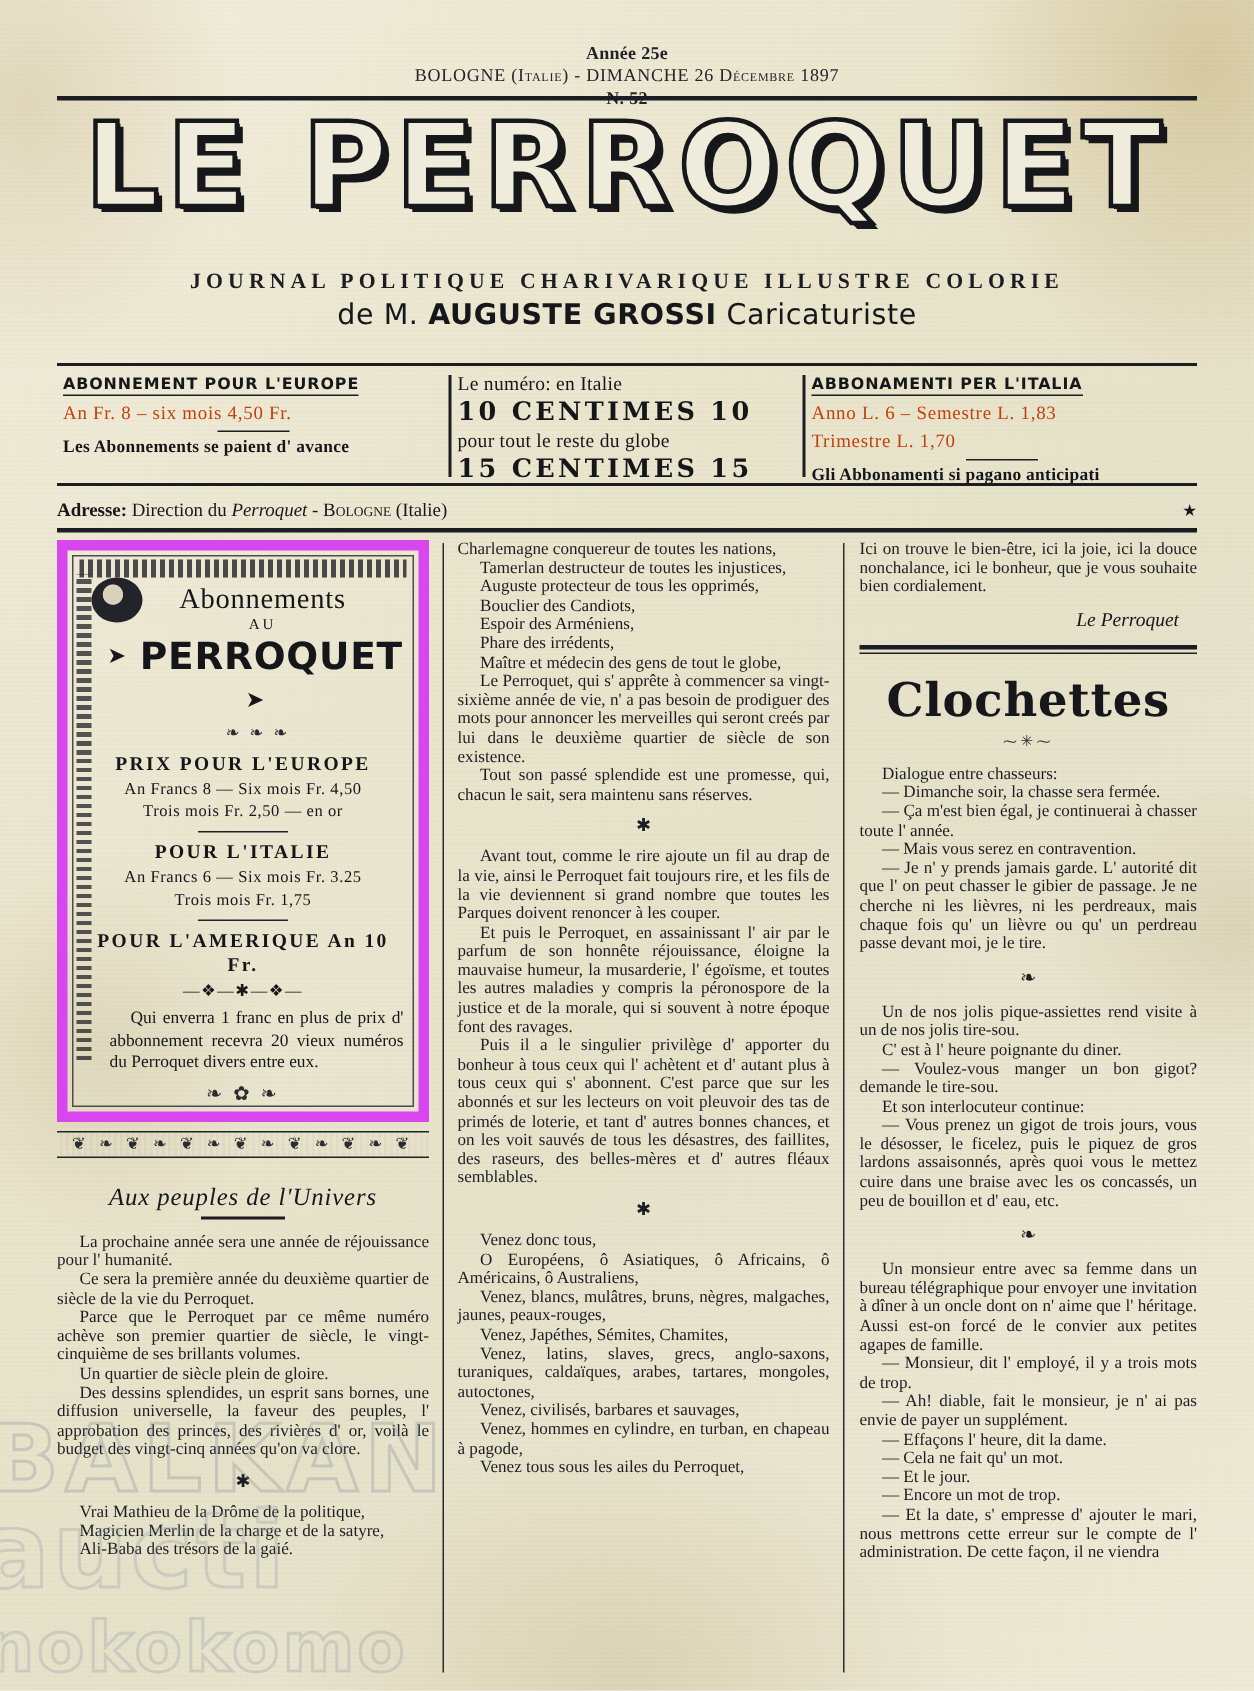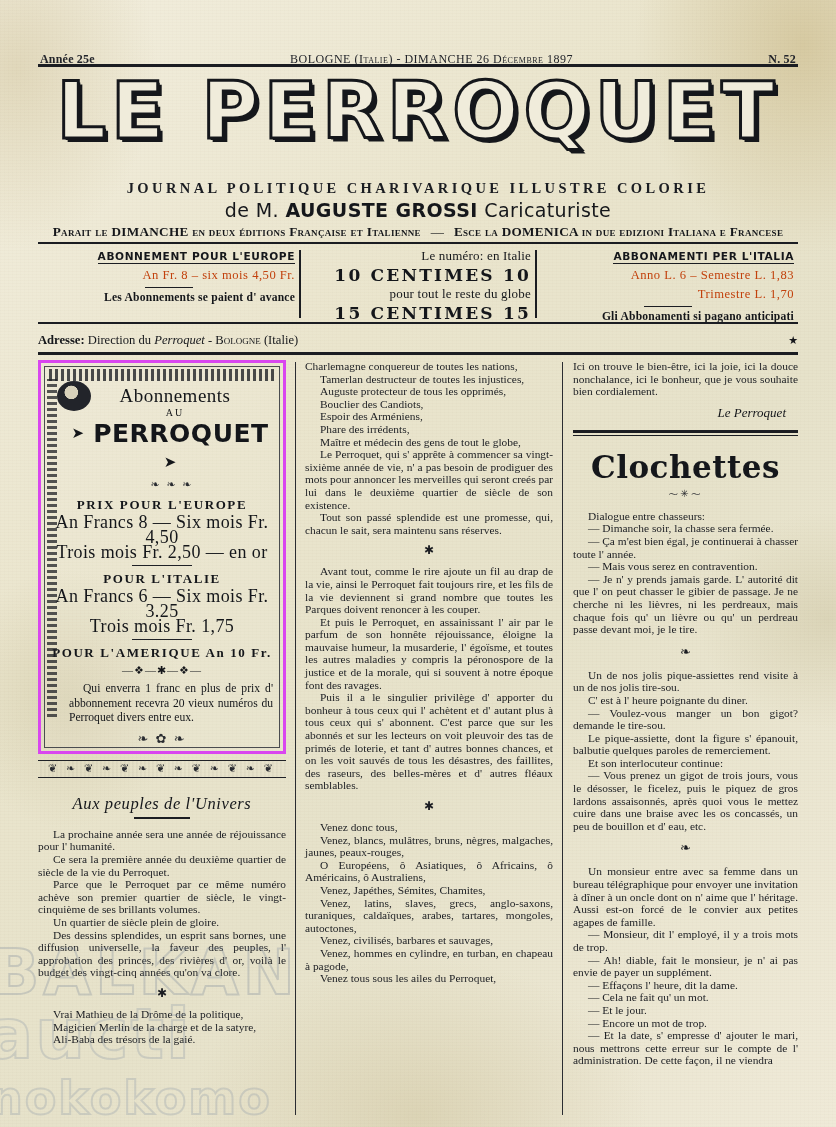--- a/index.html
+++ b/index.html
@@ -25,23 +25,23 @@
   .grain{
     position:absolute;inset:0;opacity:.22;mix-blend-mode:multiply;pointer-events:none;
     background-image:
       repeating-linear-gradient(0deg, rgba(140,130,95,.10) 0 1px, rgba(0,0,0,0) 1px 3px),
       repeating-linear-gradient(90deg, rgba(140,130,95,.07) 0 1px, rgba(0,0,0,0) 1px 4px);
   }
   .sheet{position:absolute;inset:0;padding:0;}
 
   
   .topline{
-    position:absolute;left:40px;right:40px;top:52px;
-    display:flex;justify-content:space-between;align-items:flex-end;
-    font-size:11.5px;letter-spacing:.2px;color:#22242a;
+    position:absolute;left:40px;right:40px;top:28px;
+    display:flex;justify-content:space-between;align-items:center;
+    font-size:11.5px;letter-spacing:.2px;color:#22242a;flex-direction:column;
   }
   .topline .mid{font-variant:small-caps;letter-spacing:.5px;font-size:12px;}
   .topline .left,.topline .right{font-weight:bold;font-size:12px;}
   .rule-top{position:absolute;left:38px;right:38px;top:64px;height:3px;background:#1b1d22;}
 
   .logo{
     position:absolute;left:0;right:0;top:74px;text-align:center;
     font-family:"DejaVu Sans", sans-serif;
     font-weight:bold;
     font-size:78px;
@@ -66,21 +66,21 @@
     font-size:13.2px;color:#15171b;
   }
   .subtitle3 .sc{font-variant:small-caps;font-weight:bold;letter-spacing:.3px;}
   .rule-sub{position:absolute;left:38px;right:38px;top:242px;height:2px;background:#1b1d22;}
 
   
   .substrip{
     position:absolute;left:38px;right:38px;top:248px;height:72px;
     display:flex;align-items:stretch;
   }
-  .subcol{flex:1;text-align:right;padding:0 4px;position:relative;}
+  .subcol{flex:1;text-align:left;padding:0 4px;position:relative;}
   .subcol.mid{flex:0 0 226px;}
   .vrule{width:0;border-left:2px solid #1b1d22;margin:2px 0;}
   .subhead{
     font-family:"DejaVu Sans", sans-serif;
     font-size:10.6px;font-weight:bold;letter-spacing:.6px;color:#15171b;
     margin-top:2px;
   }
   .subhead-u{display:inline-block;border-bottom:1px solid #1b1d22;padding-bottom:1px;}
   .subline{font-size:12.6px;letter-spacing:.5px;margin-top:4px;color:#c2410c;}
   .subsep{width:48px;height:1px;background:#1b1d22;margin:4px auto 3px;}
@@ -113,21 +113,21 @@
   .col.c1{flex:0 0 248px;padding-right:9px;}
   .col.c2{flex:0 0 248px;padding:0 9px;}
   .col.c3{flex:1;padding-left:10px;}
   .colrule{flex:0 0 0;border-left:1px solid #2a2c31;margin:2px 0;}
 
   p{margin:0;text-indent:15px;font-size:11.4px;line-height:12.6px;text-align:justify;color:#1b1d22;}
   p.noind{text-indent:0;}
 
   
   .adbox{
-    position:relative;border:3px solid #d946ef;padding:6px 8px 4px;
+    position:relative;border:7px solid #d946ef;padding:6px 8px 4px;
     background:rgba(255,255,255,.07);
   }
   .adbox::before{
     content:"";position:absolute;left:3px;right:3px;top:3px;bottom:3px;
     border:1px solid #4a4c50;pointer-events:none;
   }
   .orn-top{
     height:12px;
     background:repeating-linear-gradient(90deg,#1f2126 0 3px, transparent 3px 6px);
     opacity:.8;margin-bottom:2px;
@@ -144,21 +144,21 @@
   .ad-title1{text-align:center;font-size:19px;letter-spacing:.5px;margin-left:26px;margin-top:4px;}
   .ad-au{text-align:center;font-size:10px;letter-spacing:2px;margin-left:26px;}
   .ad-title2{
     text-align:center;
     font-family:"DejaVu Sans", sans-serif;
     font-size:25px;font-weight:bold;letter-spacing:.5px;margin-left:16px;margin-top:1px;
   }
   .ad-title2 .wing{font-size:15px;vertical-align:4px;letter-spacing:0;}
   .ad-flourish{text-align:center;font-size:11px;letter-spacing:2px;margin:1px 0 6px 20px;color:#2a2c31;}
   .ad-h{text-align:center;font-size:13px;font-weight:bold;letter-spacing:1.6px;margin:5px 0 2px;}
-  .ad-l{text-align:center;font-size:18px;letter-spacing:.4px;line-height:15px;}
+  .ad-l{text-align:center;font-size:11px;letter-spacing:.4px;line-height:15px;}
   .ad-sep{width:60px;height:1px;background:#1f2126;margin:5px auto;}
   .ad-sep2{text-align:center;font-size:11px;letter-spacing:1px;margin:3px 0 5px;}
   .ad-p{font-size:11.6px;line-height:14.6px;text-indent:14px;text-align:justify;margin:4px 2px 0 20px;}
   .ad-bottom-orn{text-align:center;font-size:13px;letter-spacing:2px;margin-top:5px;color:#2a2c31;}
   .band{
     height:16px;margin-top:6px;border-top:1px solid #1f2126;border-bottom:1px solid #1f2126;
     background:repeating-linear-gradient(90deg, transparent 0 2px, #30323608 2px 4px);
     display:flex;align-items:center;justify-content:center;
     font-size:11px;letter-spacing:3px;color:#2a2c31;overflow:hidden;
   }
@@ -218,25 +218,20 @@
   <div class="rule-top"></div>
 
   <div class="logo">LE PERROQUET</div>
 
   <div class="subtitle1">JOURNAL POLITIQUE CHARIVARIQUE ILLUSTRE COLORIE</div>
 
   <div class="subtitle2">
     <span>de M. </span><b>AUGUSTE GROSSI</b><span> Caricaturiste</span>
   </div>
 
-  <div class="subtitle3">
-    <span class="sc">Parait le DIMANCHE en deux éditions Française et Italienne</span>
-    &nbsp;&nbsp;<span>—</span>&nbsp;&nbsp;
-    <span class="sc">Esce la DOMENICA in due edizioni Italiana e Francese</span>
-  </div>
   <div class="rule-sub"></div>
 
   <div class="substrip">
     <div class="subcol">
       <div class="subhead">
         <span class="subhead-u">ABONNEMENT POUR L'EUROPE</span>
       </div>
       <div class="subline">An Fr. 8 – six mois 4,50 Fr.</div>
       <div class="subsep"></div>
       <div class="subnote">Les Abonnements se paient d' avance</div>
@@ -341,22 +336,22 @@
 
       <div class="star-div">✱</div>
 
       <p>Avant tout, comme le rire ajoute un fil au drap de la vie, ainsi le Perroquet fait toujours rire, et les fils de la vie deviennent si grand nombre que toutes les Parques doivent renoncer à les couper.</p>
       <p>Et puis le Perroquet, en assainissant l' air par le parfum de son honnête réjouissance, éloigne la mauvaise humeur, la musarderie, l' égoïsme, et toutes les autres maladies y compris la péronospore de la justice et de la morale, qui si souvent à notre époque font des ravages.</p>
       <p>Puis il a le singulier privilège d' apporter du bonheur à tous ceux qui l' achètent et d' autant plus à tous ceux qui s' abonnent. C'est parce que sur les abonnés et sur les lecteurs on voit pleuvoir des tas de primés de loterie, et tant d' autres bonnes chances, et on les voit sauvés de tous les désastres, des faillites, des raseurs, des belles-mères et d' autres fléaux semblables.</p>
 
       <div class="star-div">✱</div>
 
       <p>Venez donc tous,</p>
+      <p>O Européens, ô Asiatiques, ô Africains, ô Américains, ô Australiens,</p>
       <p>Venez, blancs, mulâtres, bruns, nègres, malgaches, jaunes, peaux-rouges,</p>
-      <p>O Européens, ô Asiatiques, ô Africains, ô Américains, ô Australiens,</p>
       <p>Venez, Japéthes, Sémites, Chamites,</p>
       <p>Venez, latins, slaves, grecs, anglo-saxons, turaniques, caldaïques, arabes, tartares, mongoles, autoctones,</p>
       <p>Venez, civilisés, barbares et sauvages,</p>
       <p>Venez, hommes en cylindre, en turban, en chapeau à pagode,</p>
       <p>Venez tous sous les ailes du Perroquet,</p>
     </div>
 
     <div class="colrule"></div>
 
     <div class="col c3">
@@ -373,21 +368,20 @@
       <p>— Dimanche soir, la chasse sera fermée.</p>
       <p>— Ça m'est bien égal, je continuerai à chasser toute l' année.</p>
       <p>— Mais vous serez en contravention.</p>
       <p>— Je n' y prends jamais garde. L' autorité dit que l' on peut chasser le gibier de passage. Je ne cherche ni les lièvres, ni les perdreaux, mais chaque fois qu' un lièvre ou qu' un perdreau passe devant moi, je le tire.</p>
 
       <div class="dingbat">❧</div>
 
       <p>Un de nos jolis pique-assiettes rend visite à un de nos jolis tire-sou.</p>
       <p>C' est à l' heure poignante du diner.</p>
       <p>— Voulez-vous manger un bon gigot? demande le tire-sou.</p>
-      <p>Le pique-assiette, dont la figure s' épanouit, balbutie quelques paroles de remerciement.</p>
       <p>Et son interlocuteur continue:</p>
       <p>— Vous prenez un gigot de trois jours, vous le désosser, le ficelez, puis le piquez de gros lardons assaisonnés, après quoi vous le mettez cuire dans une braise avec les os concassés, un peu de bouillon et d' eau, etc.</p>
 
       <div class="dingbat">❧</div>
 
       <p>Un monsieur entre avec sa femme dans un bureau télégraphique pour envoyer une invitation à dîner à un oncle dont on n' aime que l' héritage. Aussi est-on forcé de le convier aux petites agapes de famille.</p>
       <p>— Monsieur, dit l' employé, il y a trois mots de trop.</p>
       <p>— Ah! diable, fait le monsieur, je n' ai pas envie de payer un supplément.</p>
       <p>— Effaçons l' heure, dit la dame.</p>
       <p>— Cela ne fait qu' un mot.</p>

